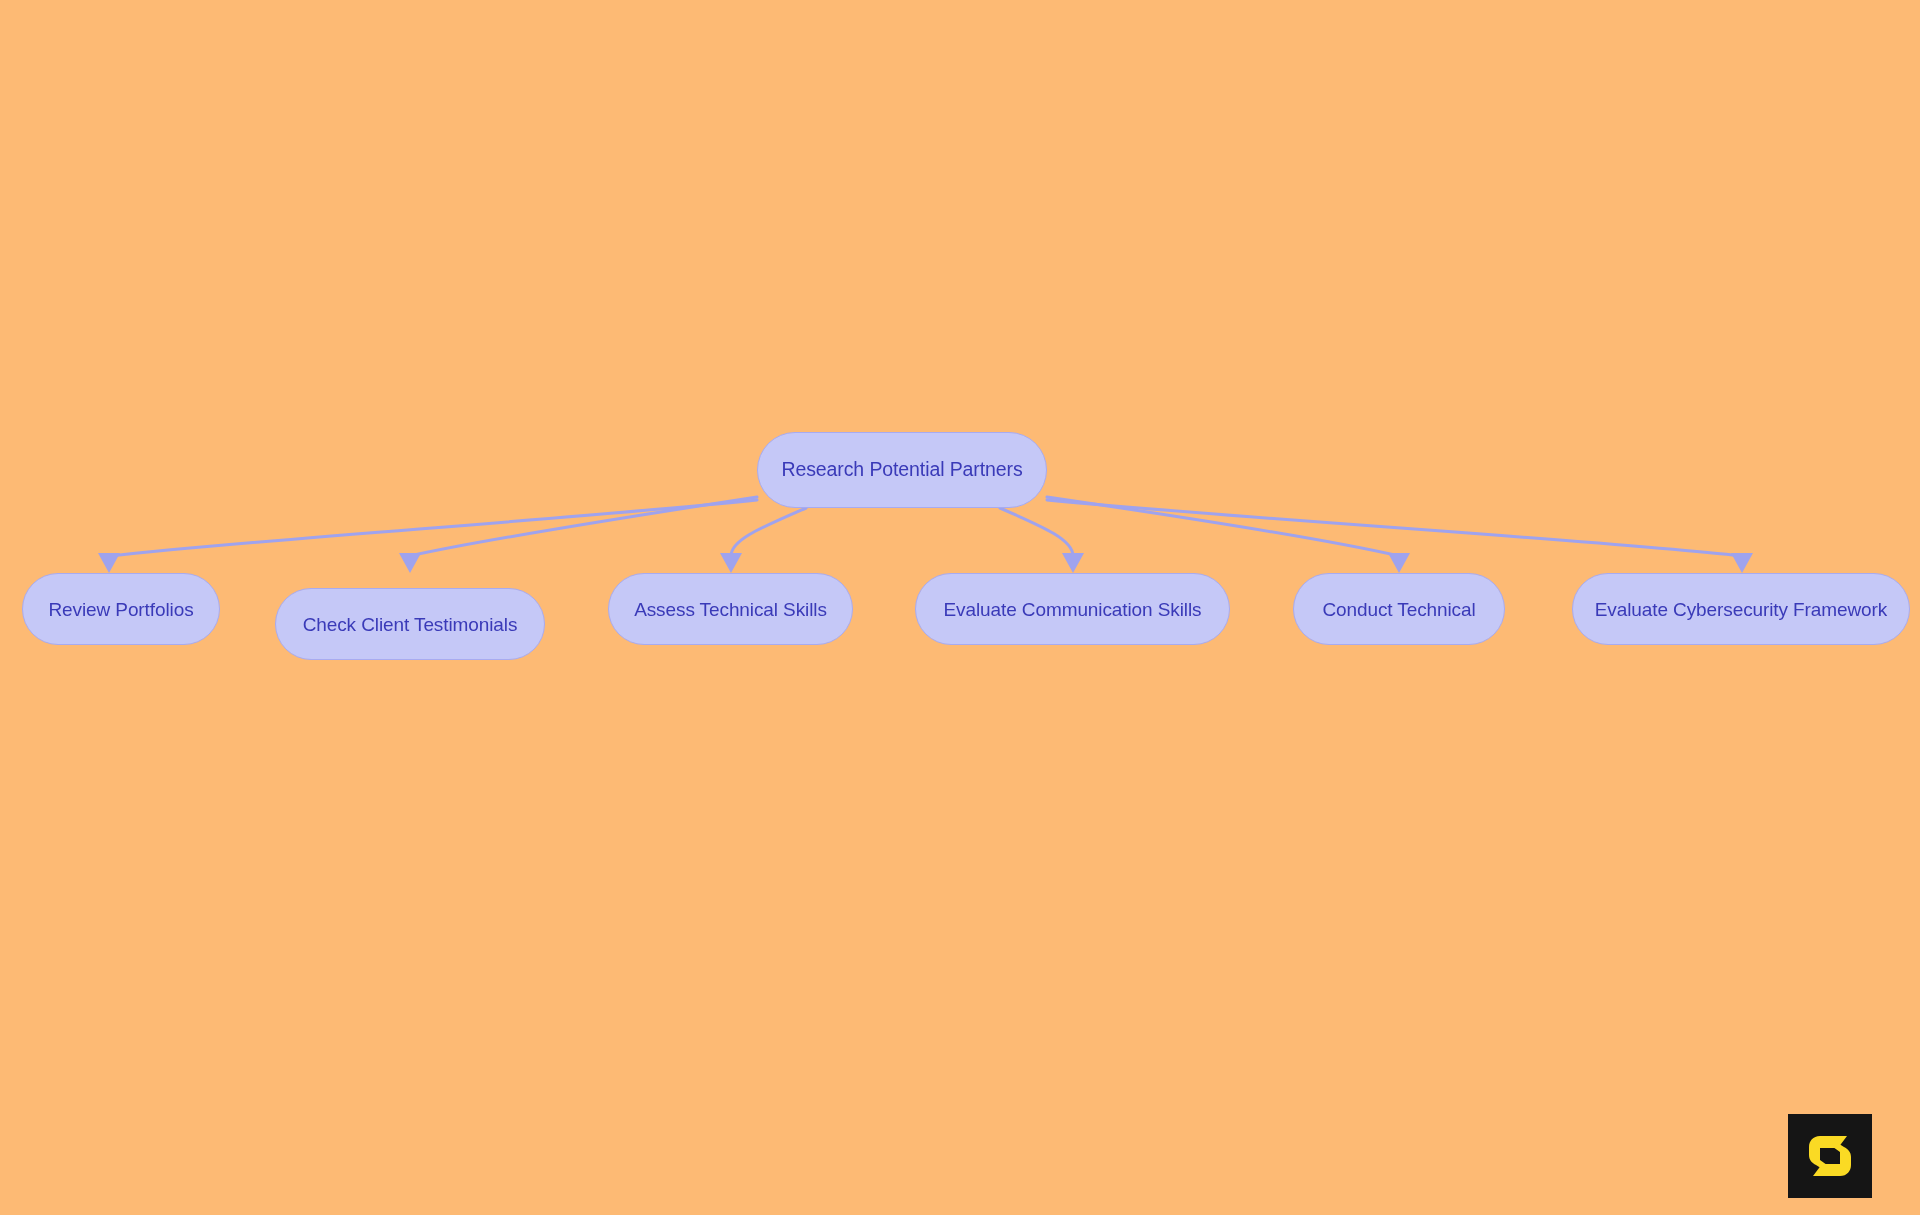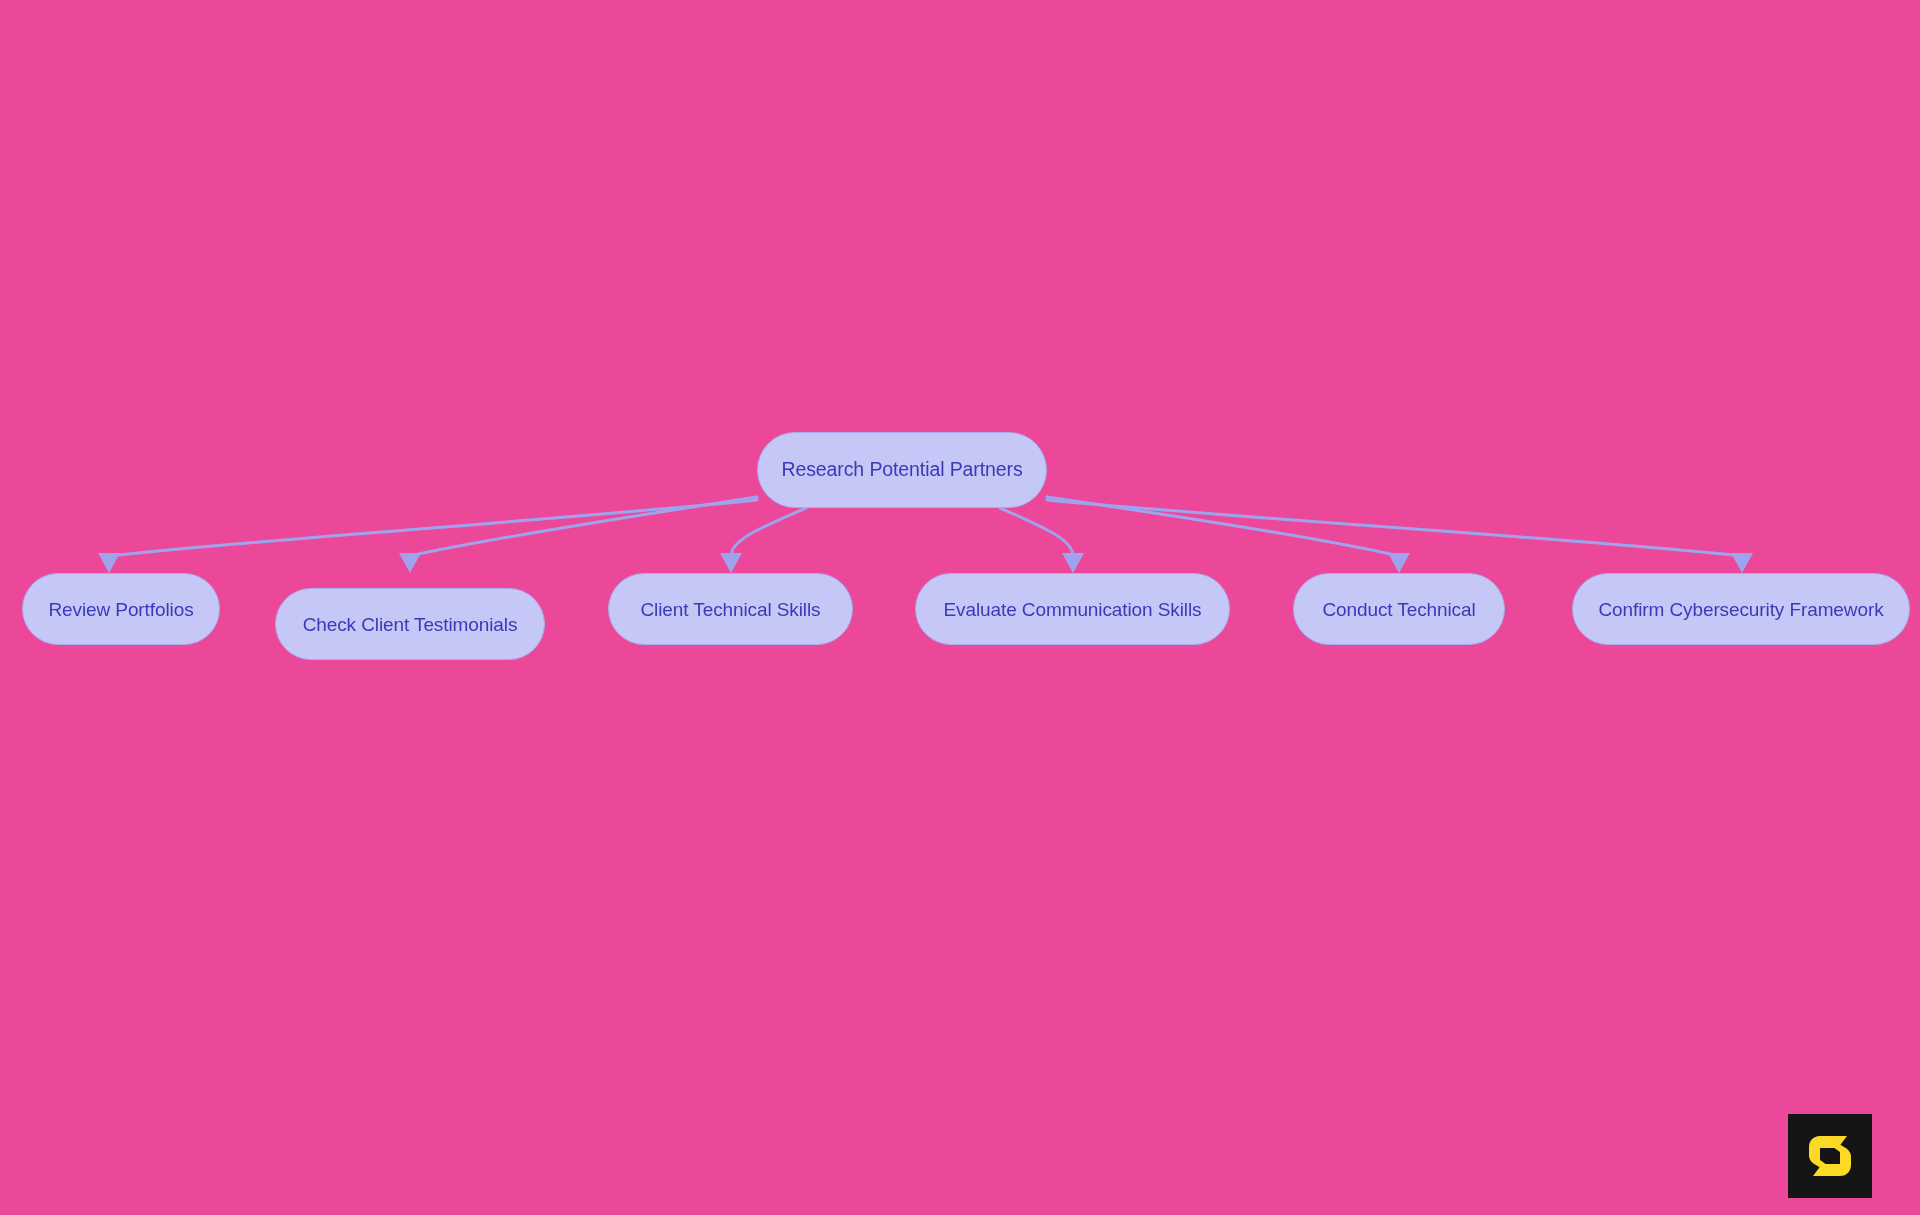--- a/index.html
+++ b/index.html
@@ -7,21 +7,21 @@
     padding: 0;
     background: #ffffff;
   }
   body {
     font-family: "Liberation Sans", sans-serif;
   }
   #canvas {
     position: relative;
     width: 1920px;
     height: 1215px;
-    background: #ec4899;
+    background: #fdba74;
     overflow: hidden;
   }
   #edge-layer {
     position: absolute;
     left: 0;
     top: 0;
     width: 1920px;
     height: 1215px;
     pointer-events: none;
   }
@@ -97,30 +97,30 @@
       <div class="node node-root" style="left: 757px; top: 432px; width: 290px; height: 76px;">
         <span class="node-label">Research Potential Partners</span>
       </div>
       <div class="node node-child" style="left: 22px; top: 573px; width: 198px; height: 72px;">
         <span class="node-label">Review Portfolios</span>
       </div>
       <div class="node node-child" style="left: 275px; top: 573px; width: 270px; height: 72px; margin-top: 15px;">
         <span class="node-label">Check Client Testimonials</span>
       </div>
       <div class="node node-child" style="left: 608px; top: 573px; width: 245px; height: 72px;">
-        <span class="node-label">Client Technical Skills</span>
+        <span class="node-label">Assess Technical Skills</span>
       </div>
       <div class="node node-child" style="left: 915px; top: 573px; width: 315px; height: 72px;">
         <span class="node-label">Evaluate Communication Skills</span>
       </div>
       <div class="node node-child" style="left: 1293px; top: 573px; width: 212px; height: 72px;">
         <span class="node-label">Conduct Technical</span>
       </div>
       <div class="node node-child" style="left: 1572px; top: 573px; width: 338px; height: 72px;">
-        <span class="node-label">Confirm Cybersecurity Framework</span>
+        <span class="node-label">Evaluate Cybersecurity Framework</span>
       </div>
     </div>
 
   <div id="logo">
     <svg width="60" height="60" viewBox="0 0 60 60">
       <path d="M47 10 L20 10 C13 10 9 15 9 21 L9 29 C9 34 12 37 16 39 L27 46 L27 39 L20 34 L20 22 L38 22 Z" fill="#fada24"></path>
       <path d="M13 50 L40 50 C47 50 51 45 51 39 L51 31 C51 26 48 23 44 21 L33 14 L33 21 L40 26 L40 38 L22 38 Z" fill="#fada24"></path>
     </svg>
   </div>
 

